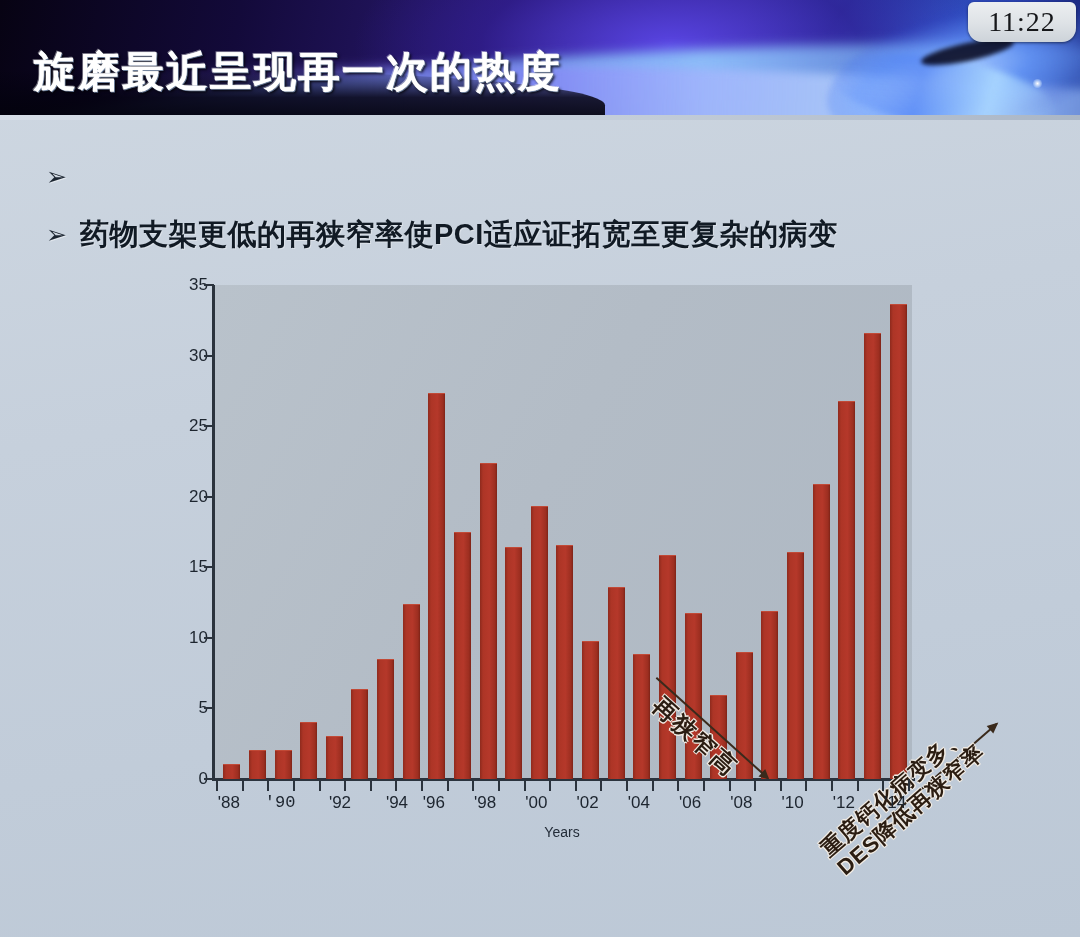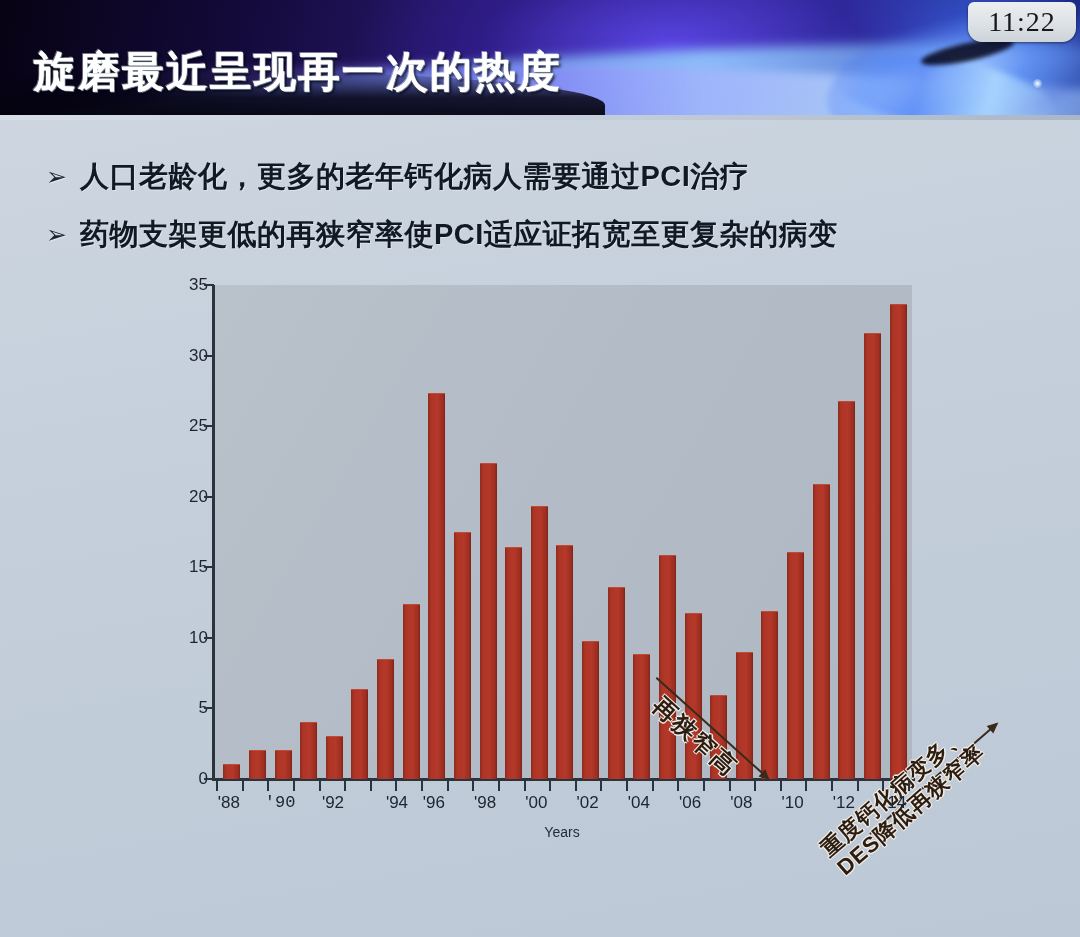--- a/index.html
+++ b/index.html
@@ -390,21 +390,20 @@
 
   <div id="slide-title">旋磨最近呈现再一次的热度</div>
 
   <div id="clock-badge">
     <span>11:22</span>
   </div>
 
   <div id="bullets">
     <div class="bullet-row">
       <span class="bullet-marker">➢</span>
-      <span class="bullet-text">人口老龄化，更多的老年钙化病人需要通过PCI治疗</span>
     </div>
     <div class="bullet-row">
       <span class="bullet-marker">➢</span>
       <span class="bullet-text">药物支架更低的再狭窄率使PCI适应证拓宽至更复杂的病变</span>
     </div>
   </div>
 
   <div id="chart-figure">
 
     <div id="y-axis-title">Publications (n)</div>
@@ -550,21 +549,21 @@
         <div class="x-tickmark" style="left: 567.852px;"></div>
         <div class="x-tickmark" style="left: 593.481px;"></div>
         <div class="x-tickmark" style="left: 619.111px;"></div>
         <div class="x-tickmark" style="left: 644.741px;"></div>
         <div class="x-tickmark" style="left: 670.37px;"></div>
         <div class="x-tickmark" style="left: 696px;"></div>
       </div>
     <div id="x-labels">
         <div class="x-label" style="left: 16.8148px;">'88</div>
         <div class="x-label" style="left: 68.0741px; font-family: Liberation Mono, monospace;">'90</div>
-        <div class="x-label" style="left: 121px; text-align: center;">'92</div>
+        <div class="x-label" style="left: 128px; text-align: center;">'92</div>
         <div class="x-label" style="left: 185px;">'94</div>
         <div class="x-label" style="left: 221.852px;">'96</div>
         <div class="x-label" style="left: 273.111px;">'98</div>
         <div class="x-label" style="left: 324.37px;">'00</div>
         <div class="x-label" style="left: 375.63px;">'02</div>
         <div class="x-label" style="left: 426.889px;">'04</div>
         <div class="x-label" style="left: 478.148px;">'06</div>
         <div class="x-label" style="left: 529.407px;">'08</div>
         <div class="x-label" style="left: 580.667px;">'10</div>
         <div class="x-label" style="left: 631.926px;">'12</div>

